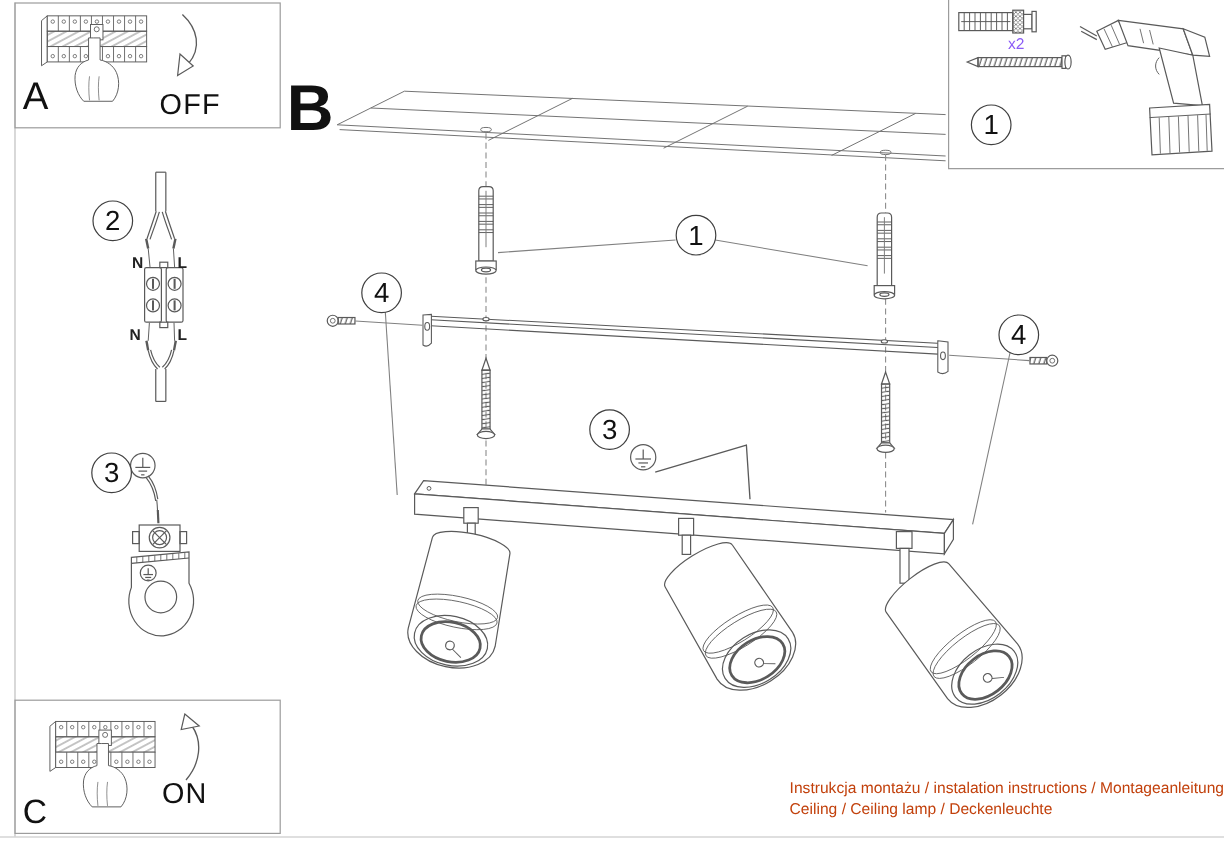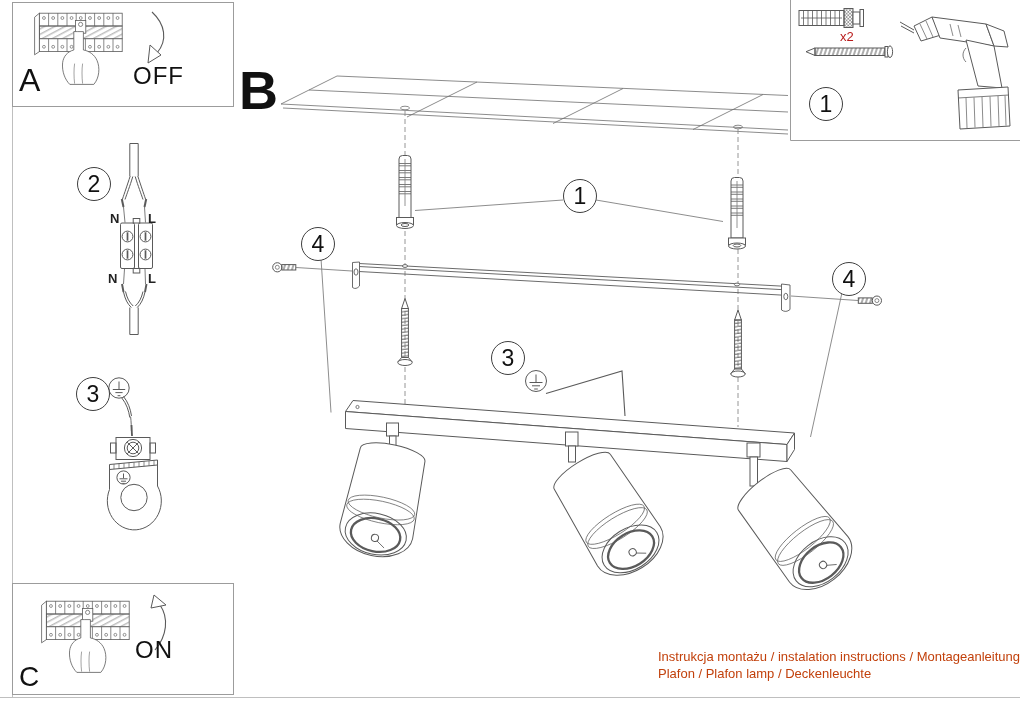--- a/index.html
+++ b/index.html
@@ -10,21 +10,21 @@
   }
   svg.art{position:absolute;left:0;top:0;z-index:1;}
   .txt{position:absolute;z-index:2;white-space:nowrap;}
   .frame{position:absolute;z-index:2;border:1px solid #9c9c9c;background:transparent;}
   .callout{
     position:absolute;z-index:3;width:32px;height:32px;border:1.5px solid #3f3f3f;
     border-radius:50%;background:#ffffff;display:flex;align-items:center;justify-content:center;
     font-size:23px;color:#111;
   }
   .biglabel{font-size:32px;color:#111;}
-  .onoff{font-size:24px;color:#111;letter-spacing:1px;}
+  .onoff{font-size:24px;color:#111;letter-spacing:1px;margin-top:12px;}
   .nl{font-size:13px;font-weight:700;color:#222;}
   .footer-line{font-size:13px;color:#c2410c;}
 </style>
 </head>
 <body>
 
 <svg class="art" width="1020" height="705" viewBox="0 0 1020 705">
   <defs>
     <pattern id="thread" width="4" height="9" patternUnits="userSpaceOnUse" patternTransform="rotate(18)">
       <line x1="1" y1="0" x2="1" y2="9" stroke="#5a5a5a" stroke-width="1"></line>
@@ -398,29 +398,29 @@
 <div class="frame" style="left:12px;top:583px;width:220px;height:110px;"></div>
 
 <div class="txt biglabel" style="left:19px;top:62px;">A</div>
 <div class="txt onoff" style="left:133px;top:62px;">OFF</div>
 
 <div class="txt biglabel" style="left:19px;top:661px;font-size:28px;">C</div>
 <div class="txt onoff" style="left:135px;top:636px;">ON</div>
 
 <div class="txt" style="left:239px;top:59px;font-size:54px;font-weight:700;color:#111;">B</div>
 
-<div class="txt" style="left:840px;top:29px;font-size:13px;color:#b91c1c;">x2</div>
+<div class="txt" style="left:840px;top:29px;font-size:13px;color:#8b5cf6;">x2</div>
 
 <div class="txt nl" style="left:110px;top:211px;">N</div>
 <div class="txt nl" style="left:148px;top:211px;">L</div>
 <div class="txt nl" style="left:108px;top:271px;">N</div>
 <div class="txt nl" style="left:148px;top:271px;">L</div>
 
 <div class="callout" style="left:809px;top:87px;">1</div>
 <div class="callout" style="left:77px;top:167px;">2</div>
 <div class="callout" style="left:76px;top:377px;">3</div>
 <div class="callout" style="left:563px;top:179px;">1</div>
 <div class="callout" style="left:301px;top:227px;">4</div>
 <div class="callout" style="left:832px;top:262px;">4</div>
 <div class="callout" style="left:491px;top:341px;">3</div>
 
 <div class="txt footer-line" style="left:658px;top:649px;">Instrukcja montażu / instalation instructions / Montageanleitung</div>
-<div class="txt footer-line" style="left:658px;top:666px;">Plafon / Plafon lamp / Deckenleuchte</div>
+<div class="txt footer-line" style="left:658px;top:666px;">Ceiling / Ceiling lamp / Deckenleuchte</div>
 
 </body></html>

